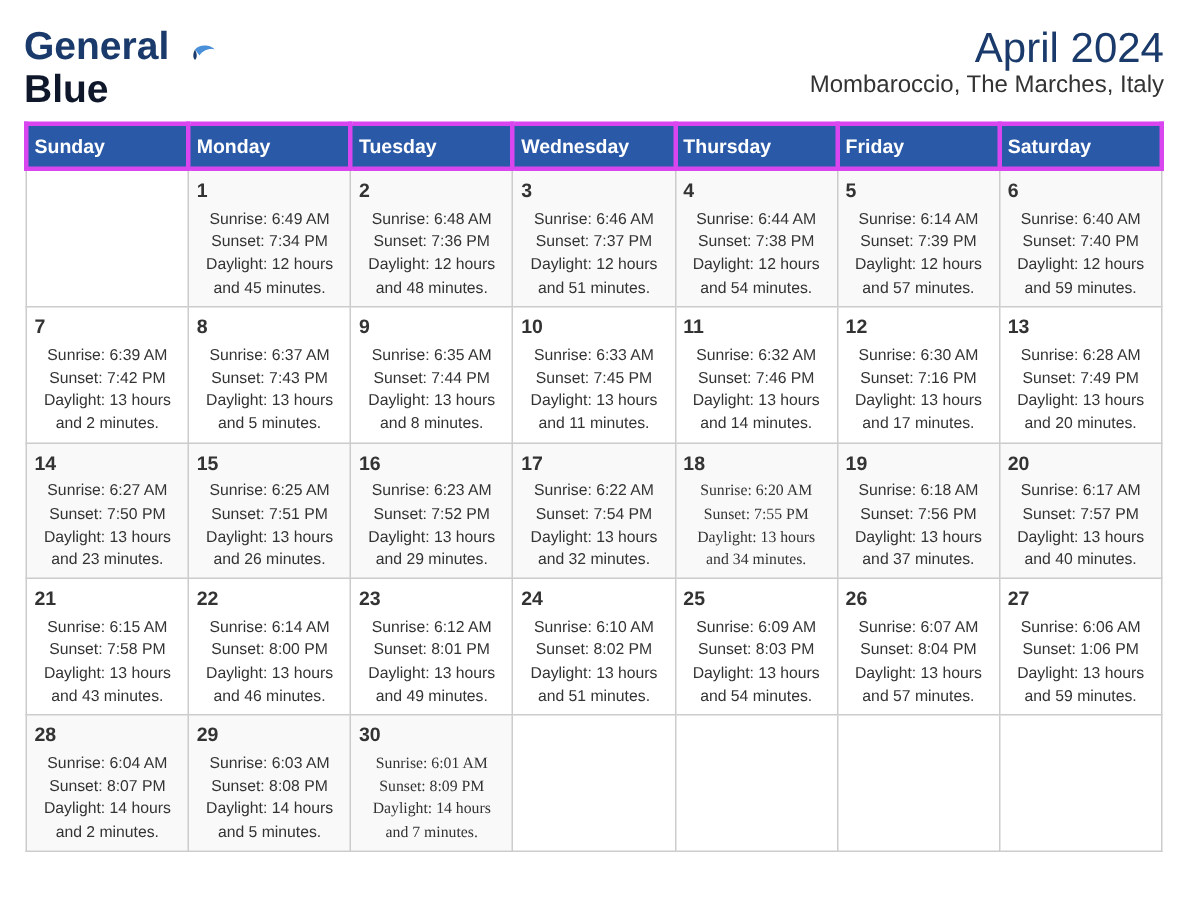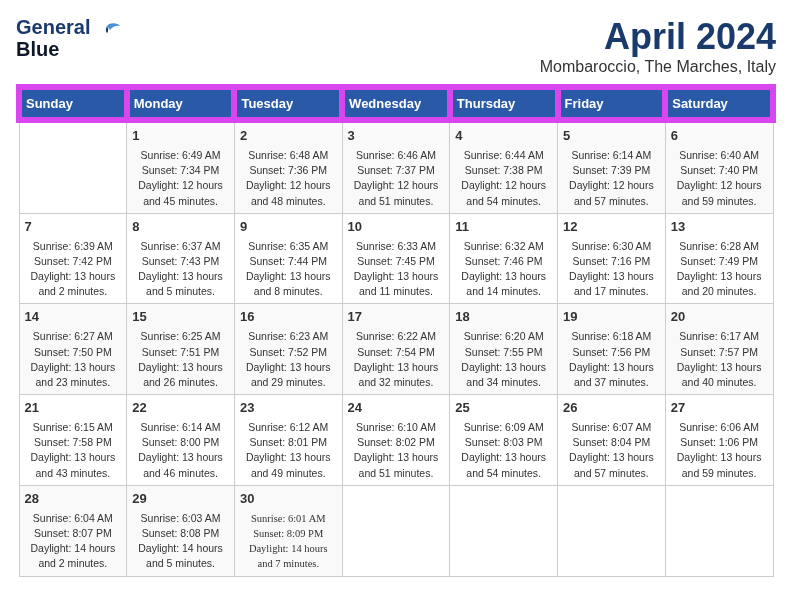--- a/index.html
+++ b/index.html
@@ -15,52 +15,52 @@
       justify-content: space-between;
       align-items: flex-start;
       margin-bottom: 8px;
     }
     .logo {
       display: flex;
       flex-direction: column;
       align-items: flex-start;
     }
     .logo-text {
-      font-size: 20px;
+      font-size: 26px;
       font-weight: bold;
       color: #1a3a6b;
       line-height: 1.1;
     }
     .logo-text span {
       color: #0f172a;
     }
     .title-area {
       text-align: right;
     }
     .main-title {
-      font-size: 36px;
-      font-weight: bold;
+      font-size: 28px;
+      font-weight: normal;
       color: #1a3a6b;
     }
     .subtitle {
       font-size: 16px;
       color: #333;
     }
     table {
       width: 100%;
       border-collapse: collapse;
       font-size: 11px;
     }
     thead tr th {
       background-color: #2a5aa7;
       color: #fff;
       padding: 6px 4px;
       text-align: left;
       font-size: 13px;
-      border: 6px solid #d946ef;
+      border: 3px solid #d946ef;
     }
     tbody tr {
       vertical-align: top;
     }
     tbody tr td {
       border: 1px solid #ccc;
       padding: 4px 5px;
       min-height: 80px;
       color: #333;
       line-height: 1.45;
@@ -238,21 +238,21 @@
         </td>
         <td>
           <span class="day-number">17</span>
           <div class="day-info" style="white-space: pre-line;">Sunrise: 6:22 AM
 Sunset: 7:54 PM
 Daylight: 13 hours
 and 32 minutes.</div>
         </td>
         <td>
           <span class="day-number">18</span>
-          <div class="day-info" style="white-space: pre-line;">Sunrise: 6:20 AM
+          <div class="day-info" style="white-space: pre-line; font-family: Liberation Serif, serif;">Sunrise: 6:20 AM
 Sunset: 7:55 PM
 Daylight: 13 hours
 and 34 minutes.</div>
         </td>
         <td>
           <span class="day-number">19</span>
           <div class="day-info" style="white-space: pre-line;">Sunrise: 6:18 AM
 Sunset: 7:56 PM
 Daylight: 13 hours
 and 37 minutes.</div>

